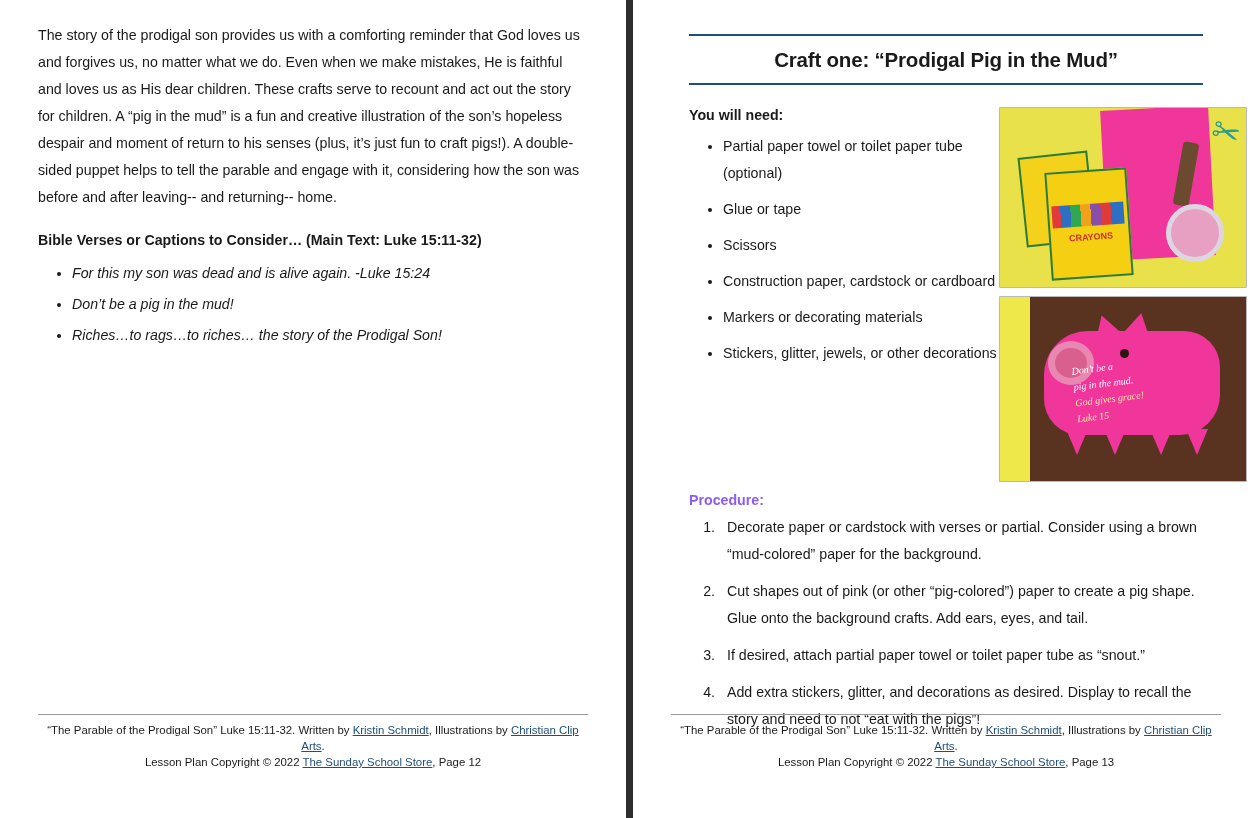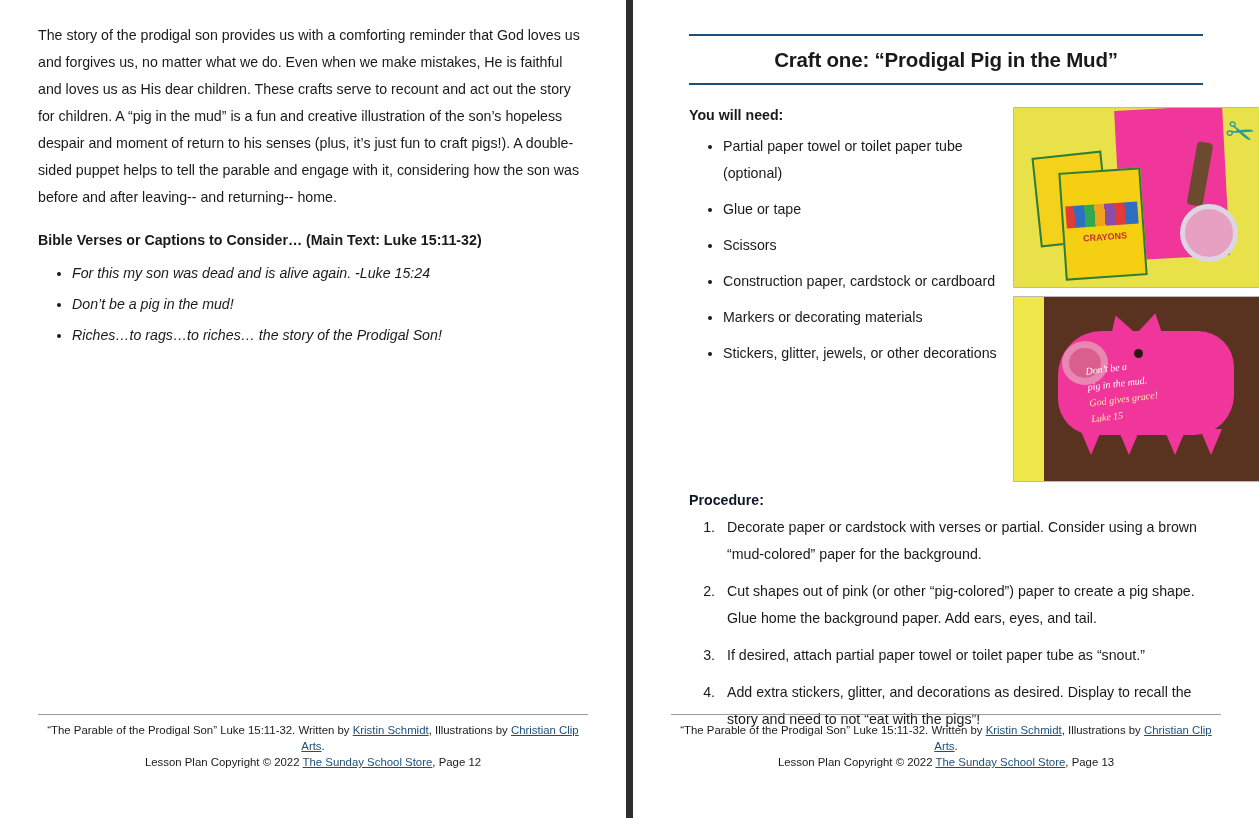--- a/index.html
+++ b/index.html
@@ -87,21 +87,20 @@
   ol.steps li {
     font-size: 14.2px;
     line-height: 27px;
     color: #1a1a1a;
     margin-bottom: 10px;
     padding-left: 8px;
   }
   
   .need-row {
     display: flex;
-    gap: 14px;
     margin-top: 18px;
   }
   .need-col {
     width: 310px;
     flex: none;
   }
   .photos-col {
     width: 250px;
     flex: none;
     padding-top: 4px;
@@ -119,21 +118,21 @@
     font-size: 14.2px;
     font-weight: bold;
     color: #1a1a1a;
     margin: 0 0 2px 0;
     line-height: 24px;
   }
   ul.bullets.tight li { margin-bottom: 9px; }
   .procedure-head {
     font-size: 14.2px;
     font-weight: bold;
-    color: #0f172a;
+    color: #8b5cf6;
     margin: 10px 0 0 0;
   }
   
   .footer {
     position: absolute;
     left: 38px;
     right: 38px;
     bottom: 48px;
     border-top: 1px solid #9b9b9b;
     padding-top: 7px;
@@ -345,21 +344,21 @@
             <div class="l2">Luke 15</div>
           </div>
         </div>
       </div>
     </div>
 
     <p class="procedure-head">Procedure:</p>
 
     <ol class="steps">
       <li>Decorate paper or cardstock with verses or partial. Consider using a brown “mud-colored” paper for the background.</li>
-      <li>Cut shapes out of pink (or other “pig-colored”) paper to create a pig shape. Glue home the background paper. Add ears, eyes, and tail.</li>
+      <li>Cut shapes out of pink (or other “pig-colored”) paper to create a pig shape. Glue onto the background crafts. Add ears, eyes, and tail.</li>
       <li>If desired, attach partial paper towel or toilet paper tube as “snout.”</li>
       <li>Add extra stickers, glitter, and decorations as desired. Display to recall the story and need to not “eat with the pigs”!</li>
     </ol>
 
     <div class="footer footer-right">
       <div>
         <span>“The Parable of the Prodigal Son” Luke 15:11-32. Written by </span><a href="#">Kristin Schmidt</a><span>, Illustrations by </span><a href="#">Christian Clip Arts</a><span>.</span>
       </div>
       <div>
         <span>Lesson Plan Copyright © 2022 </span><a href="#">The Sunday School Store</a><span>, Page 13</span>

